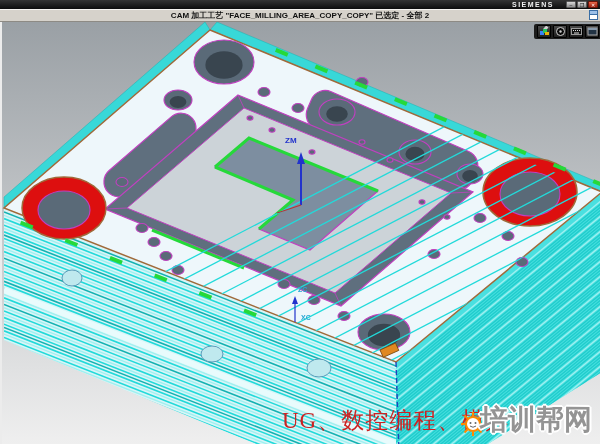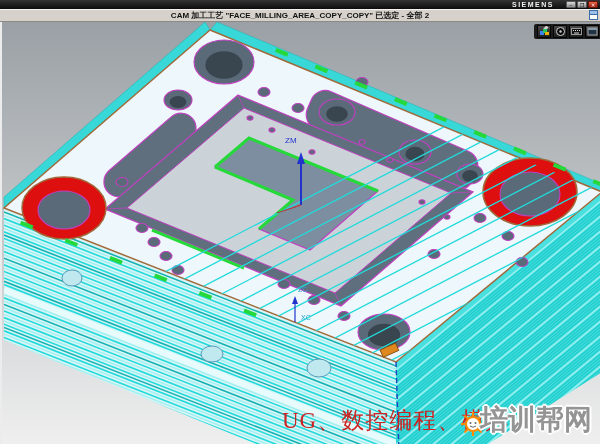--- a/index.html
+++ b/index.html
@@ -53,21 +53,21 @@
   .side-hole{fill:#bfe9ee;stroke:#5a9ab8;stroke-width:1;}
   .dash-blue{stroke:#2244bb;stroke-width:1.4;stroke-dasharray:5 3;}
   .magenta-line{stroke:var(--edge-magenta);stroke-width:0.8;}
   .axis-z{stroke:var(--axis-blue);stroke-width:2;}
   .axis-z.thin{stroke-width:1.2;}
   .axis-x{stroke:var(--axis-red);stroke-width:1.2;}
   .axis-z-head{fill:var(--axis-blue);}
   .chip{fill:var(--chip-orange);stroke:#7a4a10;stroke-width:0.8;}
 
   
-  .lbl{position:absolute;font-weight:normal;z-index:4;text-align:right;}
+  .lbl{position:absolute;font-weight:bold;z-index:4;text-align:right;}
   .lbl-zm{left:283px;top:114px;color:var(--axis-blue);font-size:8px;}
   .lbl-zc{left:296px;top:264px;color:var(--label-cyan);font-size:7px;}
   .lbl-xc{left:299px;top:292px;color:var(--label-cyan);font-size:7px;}
 
   .caption-red{position:absolute;left:280px;top:383px;font-size:23px;color:var(--overlay-red);
                font-family:"Liberation Serif",serif;letter-spacing:1px;white-space:nowrap;z-index:3;}
   .watermark-wrap{position:absolute;left:450px;top:379px;z-index:4;}
   .sun{position:absolute;left:8px;top:10px;z-index:0;}
   .watermark-text{position:relative;margin-left:28px;font-size:28px;font-weight:bold;color:var(--watermark-gray);
       text-shadow:-1px -1px 0 #fff,1px -1px 0 #fff,-1px 1px 0 #fff,1px 1px 0 #fff,-2px 0 0 #fff,2px 0 0 #fff,0 2px 0 #fff,0 -2px 0 #fff;

